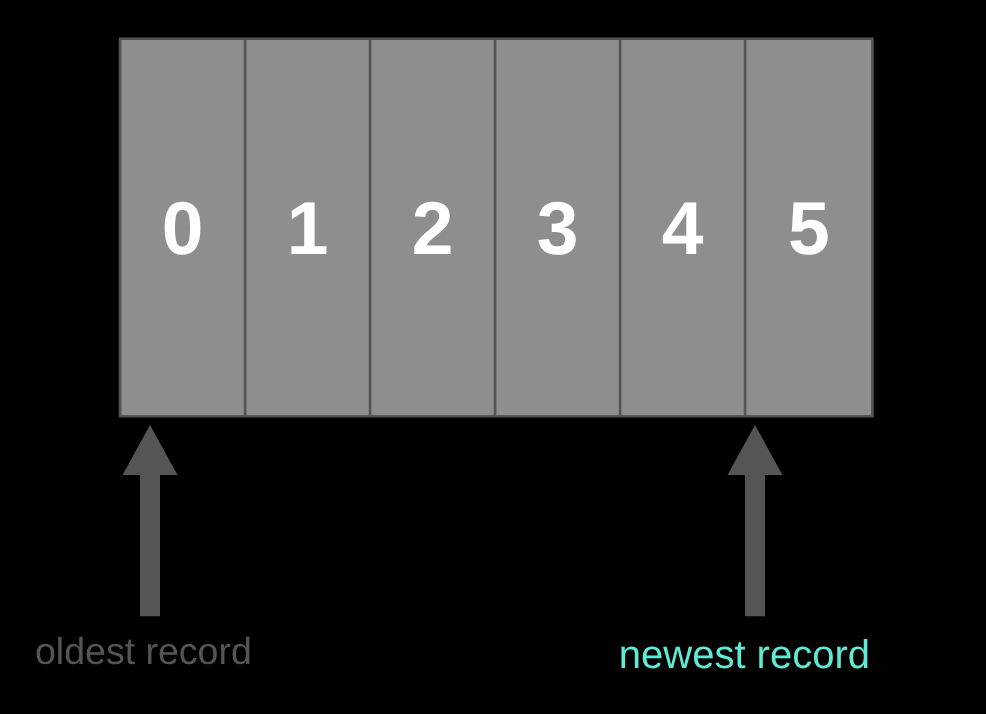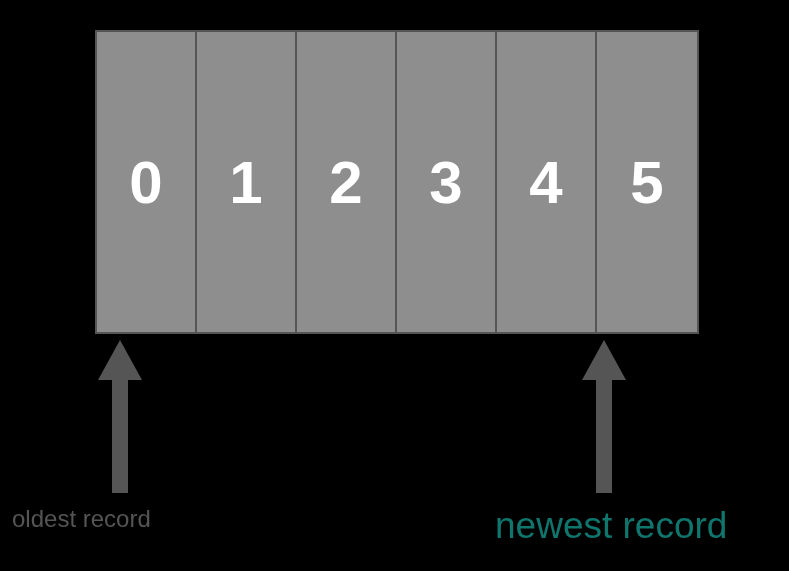--- a/index.html
+++ b/index.html
@@ -71,31 +71,31 @@
       width: 16px;
       height: 115px;
       background: #555;
       position: absolute;
       top: 38px;
       left: 12px;
     }
     .label-left {
       position: absolute;
       top: 505px;
-      left: 12px;
+      left: 28px;
       color: #555;
-      font-size: 24px;
+      font-size: 30px;
       font-weight: 300;
     }
     .label-right {
       position: absolute;
       top: 505px;
       left: 495px;
-      color: #0f766e;
-      font-size: 37px;
+      color: #5eead4;
+      font-size: 32px;
       font-weight: 300;
     }
   </style>
 </head>
 <body>
 
 <div class="array-container">
   <div class="cell">
     <span class="cell-number">0</span>
   </div>

